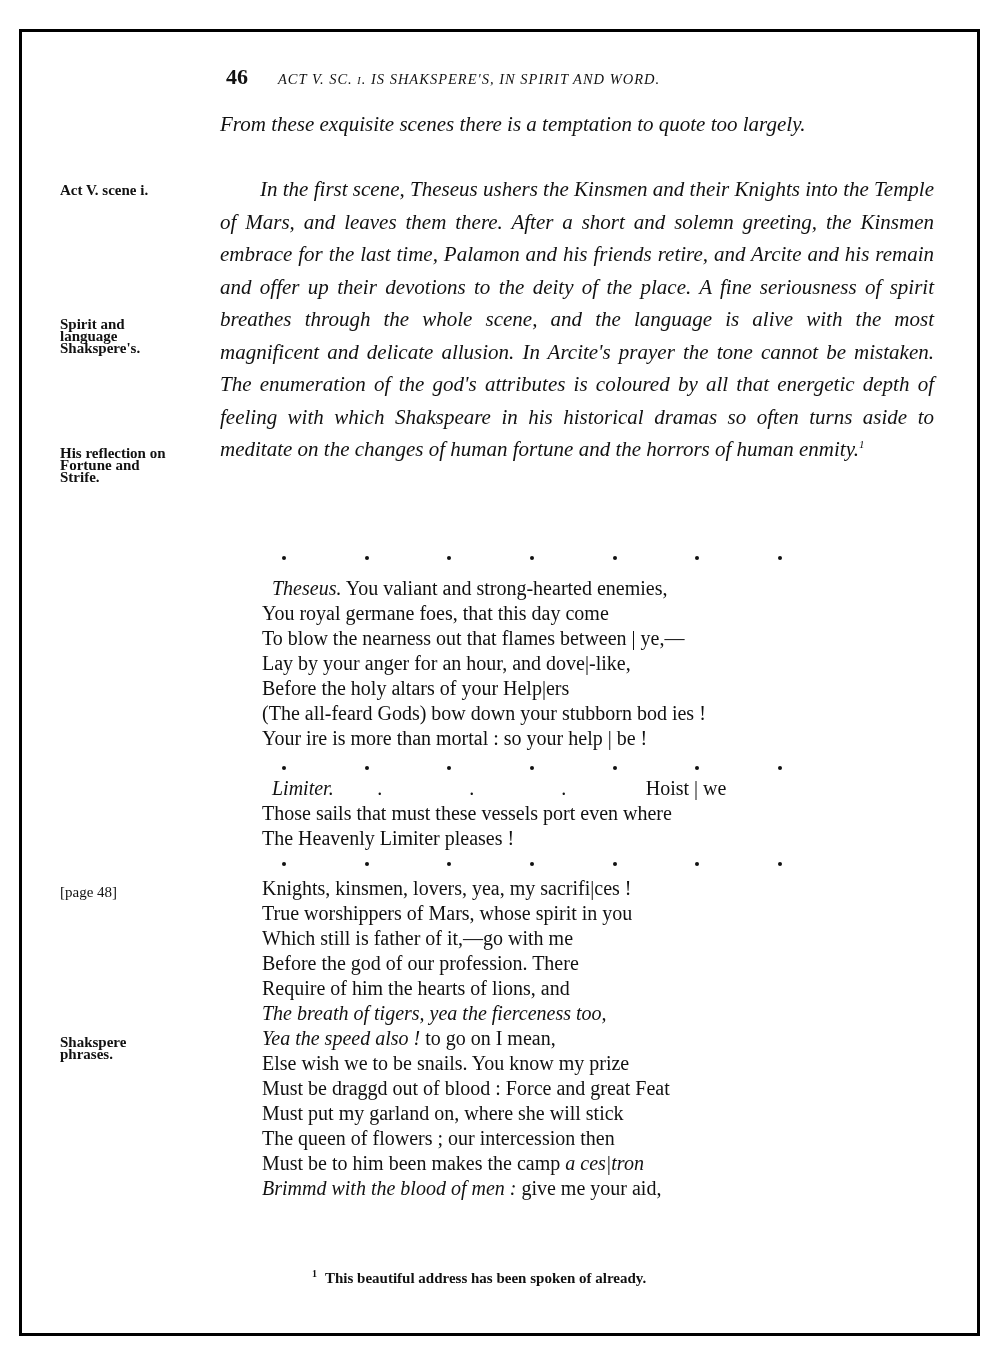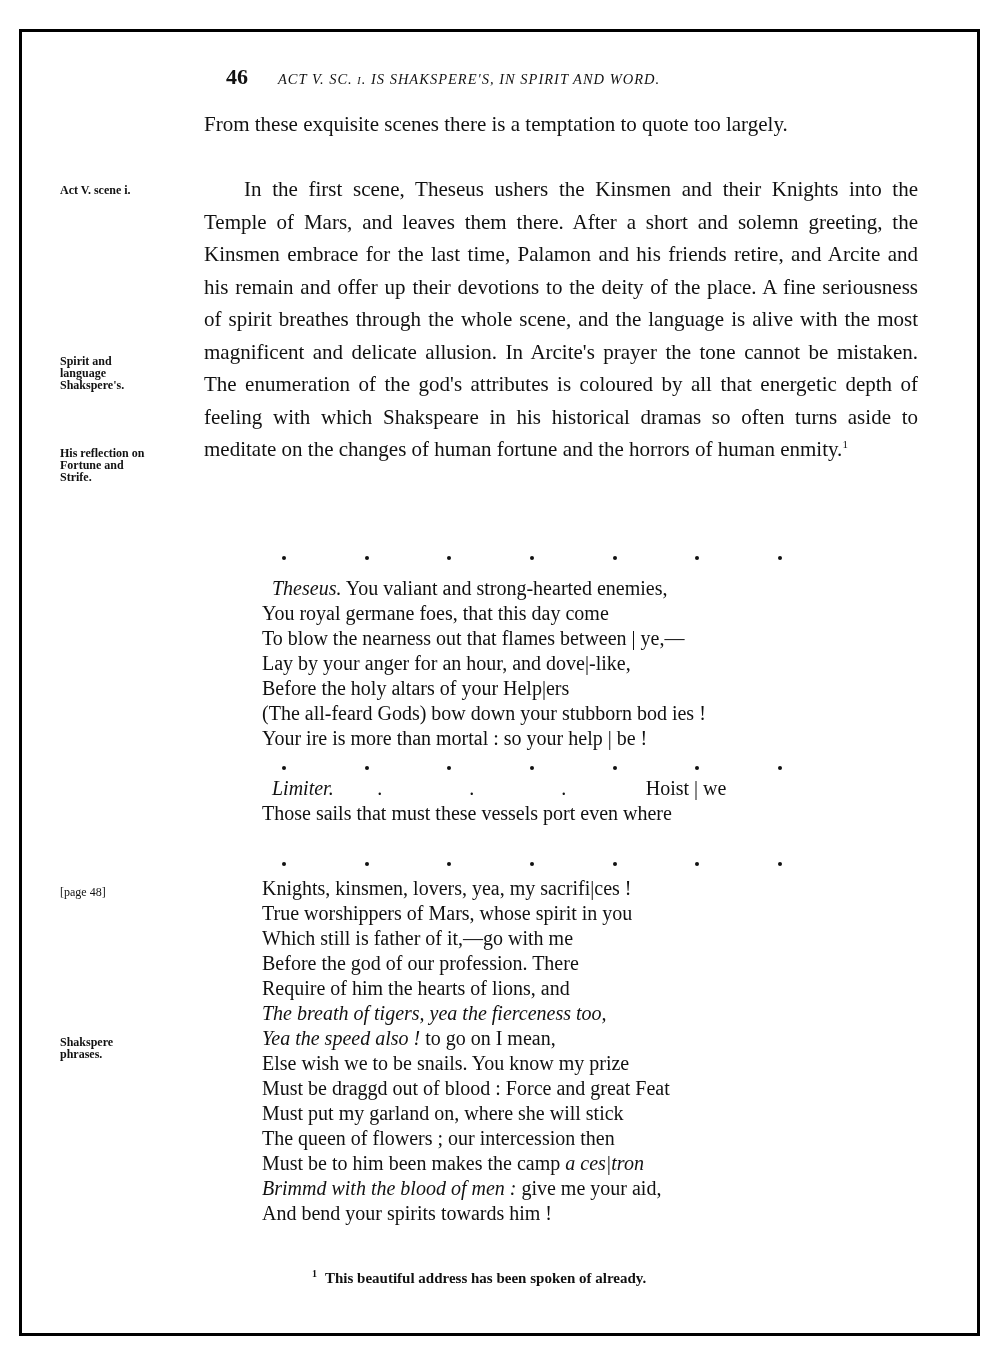--- a/index.html
+++ b/index.html
@@ -3,27 +3,27 @@
   <meta charset="utf-8">
   <style>
     html, body { margin: 0; padding: 0; background: #ffffff; }
     body { width: 1000px; height: 1366px; position: relative; overflow: hidden;
       font-family: "Liberation Serif", "DejaVu Serif", serif; color: #111; }
     .frame { position: absolute; left: 19px; top: 29px; width: 961px; height: 1307px;
       border: 3px solid #000; box-sizing: border-box; }
     .running-head { position: absolute; left: 226px; top: 64px; width: 660px; white-space: nowrap; }
     .page-num { font-size: 22px; font-weight: bold; }
     .running-title { font-size: 14.5px; letter-spacing: 1px; margin-left: 26px; font-variant: small-caps; font-style: italic; }
-    .prose { position: absolute; left: 204px; width: 714px; font-size: 21px; line-height: 32.5px; text-align: justify; }
+    .prose { position: absolute; left: 220px; width: 714px; font-size: 21px; line-height: 32.5px; text-align: justify; font-style: italic; }
     .prose p { margin: 0; }
     .prose .indent { text-indent: 40px; }
     .p1 { top: 108px; }
     .p2 { top: 173px; }
     .sup { font-size: 11px; vertical-align: super; line-height: 0; }
-    .note { position: absolute; left: 60px; width: 150px; font-size: 12px; line-height: 12px; font-weight: bold; }
+    .note { position: absolute; left: 60px; width: 150px; font-size: 15px; line-height: 12px; font-weight: bold; }
     .verse { position: absolute; left: 262px; font-size: 20px; line-height: 25px; white-space: nowrap; }
     .verse .line { display: block; }
     .verse i { font-style: italic; margin-top: 47px; }
     .dots { position: absolute; left: 282px; width: 500px; display: flex; justify-content: space-between; font-size: 16px; line-height: 10px; }
     .dots span { display: inline-block; width: 4px; height: 4px; background: #111; border-radius: 50%; }
     .footnote { position: absolute; left: 312px; top: 1268px; font-size: 15px; font-weight: bold; white-space: nowrap; }
     .footnote .fsup { font-size: 10px; vertical-align: super; margin-right: 8px; }
   </style>
 </head>
 <body>
@@ -39,21 +39,21 @@
   <p>From these exquisite scenes there is a temptation to quote too largely.</p>
 </div>
 
 <div class="prose p2">
   <p class="indent"><span>In the first scene, Theseus ushers the Kinsmen and their Knights into the Temple of Mars, and leaves them there.  After a short and solemn greeting, the Kinsmen embrace for the last time, Palamon and his friends retire, and Arcite and his remain and offer up their devotions to the deity of the place.  A fine seriousness of spirit breathes through the whole scene, and the language is alive with the most magnificent and delicate allusion.  In Arcite's prayer the tone cannot be mistaken.  The enumeration of the god's attributes is coloured by all that energetic depth of feeling with which Shakspeare in his historical dramas so often turns aside to meditate on the changes of human fortune and the horrors of human enmity.</span><span class="sup">1</span></p>
 </div>
 
 <div class="note" style="top:184px;">
   <span>Act V. scene i.</span>
 </div>
-<div class="note" style="top:318px;margin-top:37px;">
+<div class="note" style="top:318px;">
   <div>Spirit and</div>
   <div>language</div>
   <div>Shakspere's.</div>
 </div>
 <div class="note" style="top:447px;">
   <div>His reflection on</div>
   <div>Fortune and</div>
   <div>Strife.</div>
 </div>
 <div class="note" style="top:886px; font-weight:normal;">
@@ -90,20 +90,21 @@
     <span></span>
     <span></span>
     <span></span>
     <span></span>
     <span></span>
 </div>
 
 <div class="verse" style="top:776px;">
   <span class="line">&nbsp;&nbsp;<i>Limiter.</i><span style="display:inline-block;width:92px;text-align:center;">.</span><span style="display:inline-block;width:92px;text-align:center;">.</span><span style="display:inline-block;width:92px;text-align:center;">.</span><span style="display:inline-block;width:36px;"></span><span>Hoist | we</span></span>
   <span class="line">Those sails that must these vessels port even where</span>
+  <span class="line">The Heavenly Limiter pleases !</span>
 </div>
 
 <div class="dots" style="top:862px;">
   <span></span>
     <span></span>
     <span></span>
     <span></span>
     <span></span>
     <span></span>
     <span></span>
@@ -116,18 +117,17 @@
   <span class="line">Before the god of our profession.   There</span>
   <span class="line">Require of him the hearts of lions, and</span>
   <span class="line"><i>The breath of tigers, yea the fierceness too,</i></span>
   <span class="line"><i>Yea the speed also !</i><span> to go on I mean,</span></span>
   <span class="line">Else wish we to be snails.   You know my prize</span>
   <span class="line">Must be draggd out of blood : Force and great Feat</span>
   <span class="line">Must put my garland on, where she will stick</span>
   <span class="line">The queen of flowers ; our intercession then</span>
   <span class="line"><span>Must be to him been makes the camp </span><i>a ces|tron</i></span>
   <span class="line"><i>Brimmd with the blood of men :</i><span> give me your aid,</span></span>
-  <span class="line">And bend your spirits towards him !</span>
 </div>
 
 <div class="footnote">
   <span class="fsup">1</span><span>This beautiful address has been spoken of already.</span>
 </div>
 
 </body></html>

